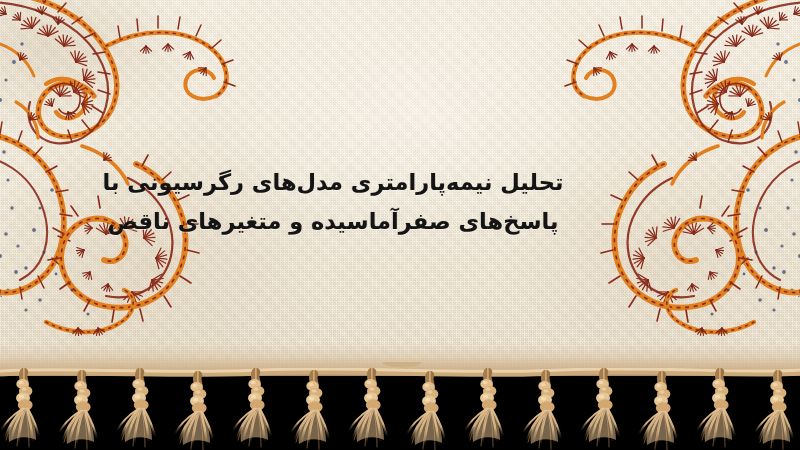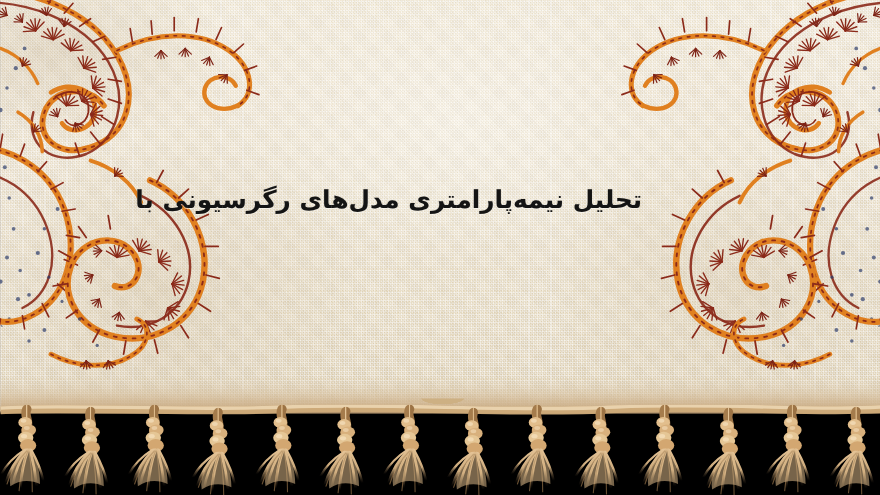--- a/index.html
+++ b/index.html
@@ -68,21 +68,20 @@
   .corner{position:absolute;pointer-events:none;}
   #corner-tl{left:-14px;top:-16px;width:330px;height:400px;}
   #corner-tr{right:-14px;top:-16px;width:330px;height:400px;transform:scaleX(-1);}
   .corner svg{display:block;width:100%;height:100%;}
 
   
   #title-block{
     position:absolute;left:0;top:163px;width:666px;
     text-align:center;direction:rtl;
     z-index:6;
-    padding-left:20px;
   }
   .title-line{
     display:block;
     color:#141414;
     font-size:22.5px;
     font-weight:700;
     line-height:39px;
     letter-spacing:.1px;
     text-shadow:0 1px 0 rgba(255,252,242,.55), 0 0 1px rgba(0,0,0,.25);
     white-space:nowrap;
@@ -538,20 +537,21 @@
         <circle cx="40" cy="284" r="1.7"></circle>
           <circle cx="70" cy="290" r="1.4"></circle>
         <circle cx="86" cy="306" r="1.6"></circle>
           <circle cx="102" cy="330" r="1.5"></circle>
       </g>
     </svg>
   </div>
 
   <div id="title-block">
     <span class="title-line">تحلیل نیمه‌پارامتری مدل‌های رگرسیونی با</span>
+    <span class="title-line">پاسخ‌های صفرآماسیده و متغیرهای ناقص</span>
   </div>
 
   <div id="fringe">
     <svg viewBox="0 0 800 82" xmlns="http://www.w3.org/2000/svg" aria-hidden="true">
       <defs>
         <linearGradient id="ropeG" x1="0" y1="0" x2="1" y2="0">
           <stop offset="0%" stop-color="#a57c4c"></stop>
           <stop offset="38%" stop-color="#e9cb9f"></stop>
           <stop offset="70%" stop-color="#d2ab77"></stop>
           <stop offset="100%" stop-color="#9c7345"></stop>

